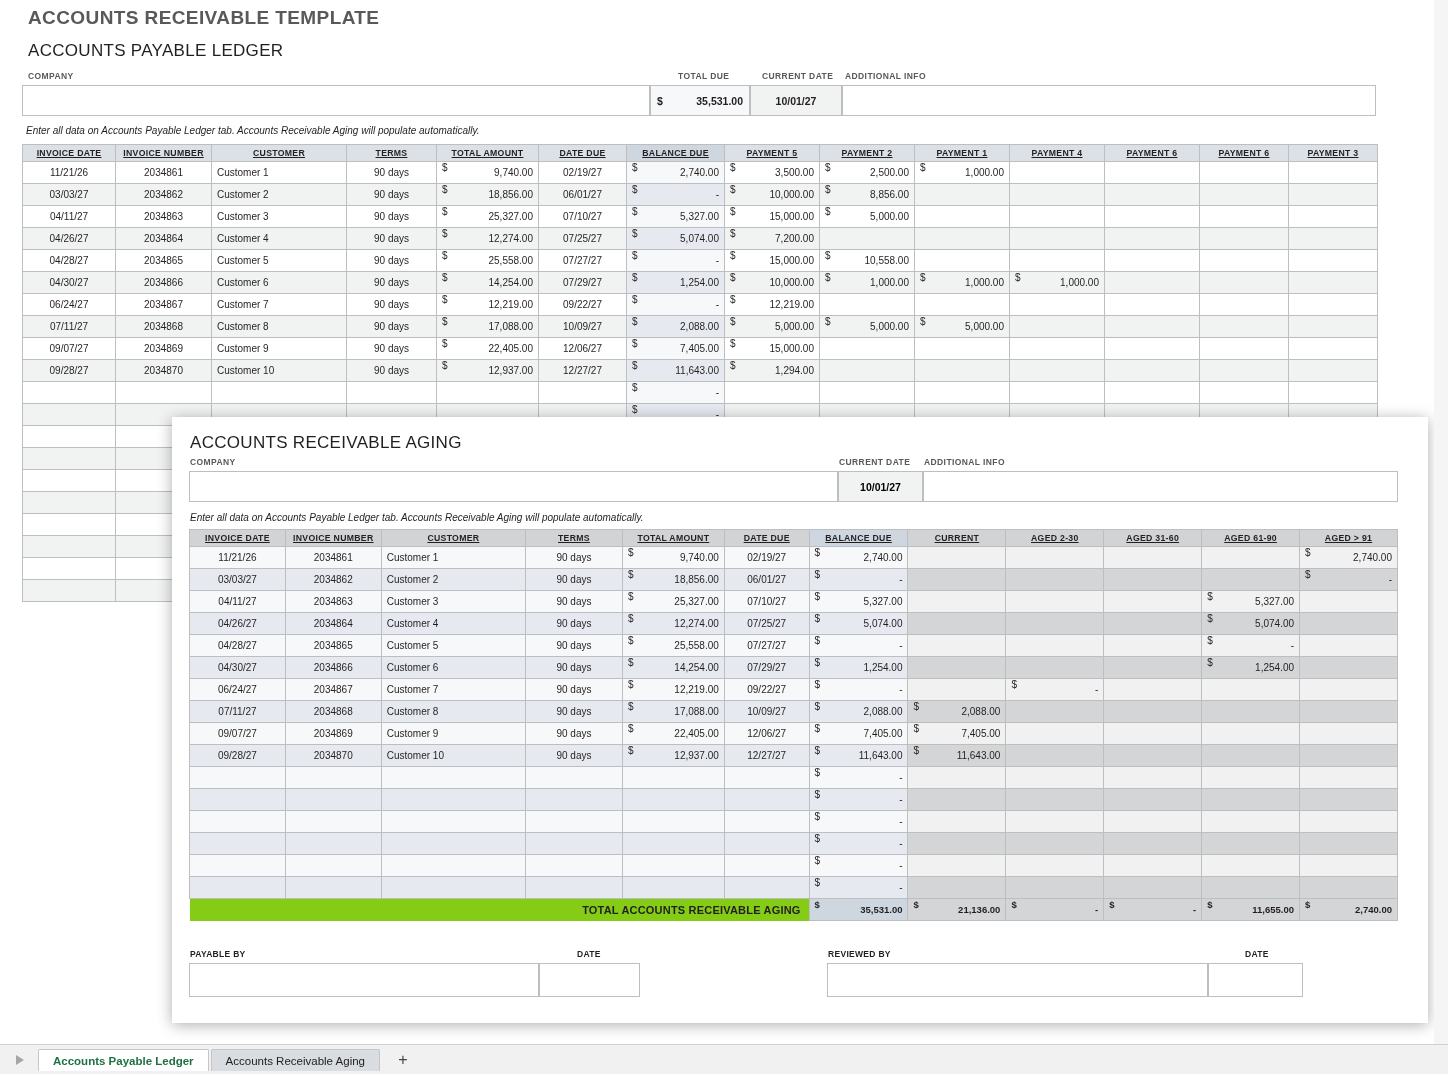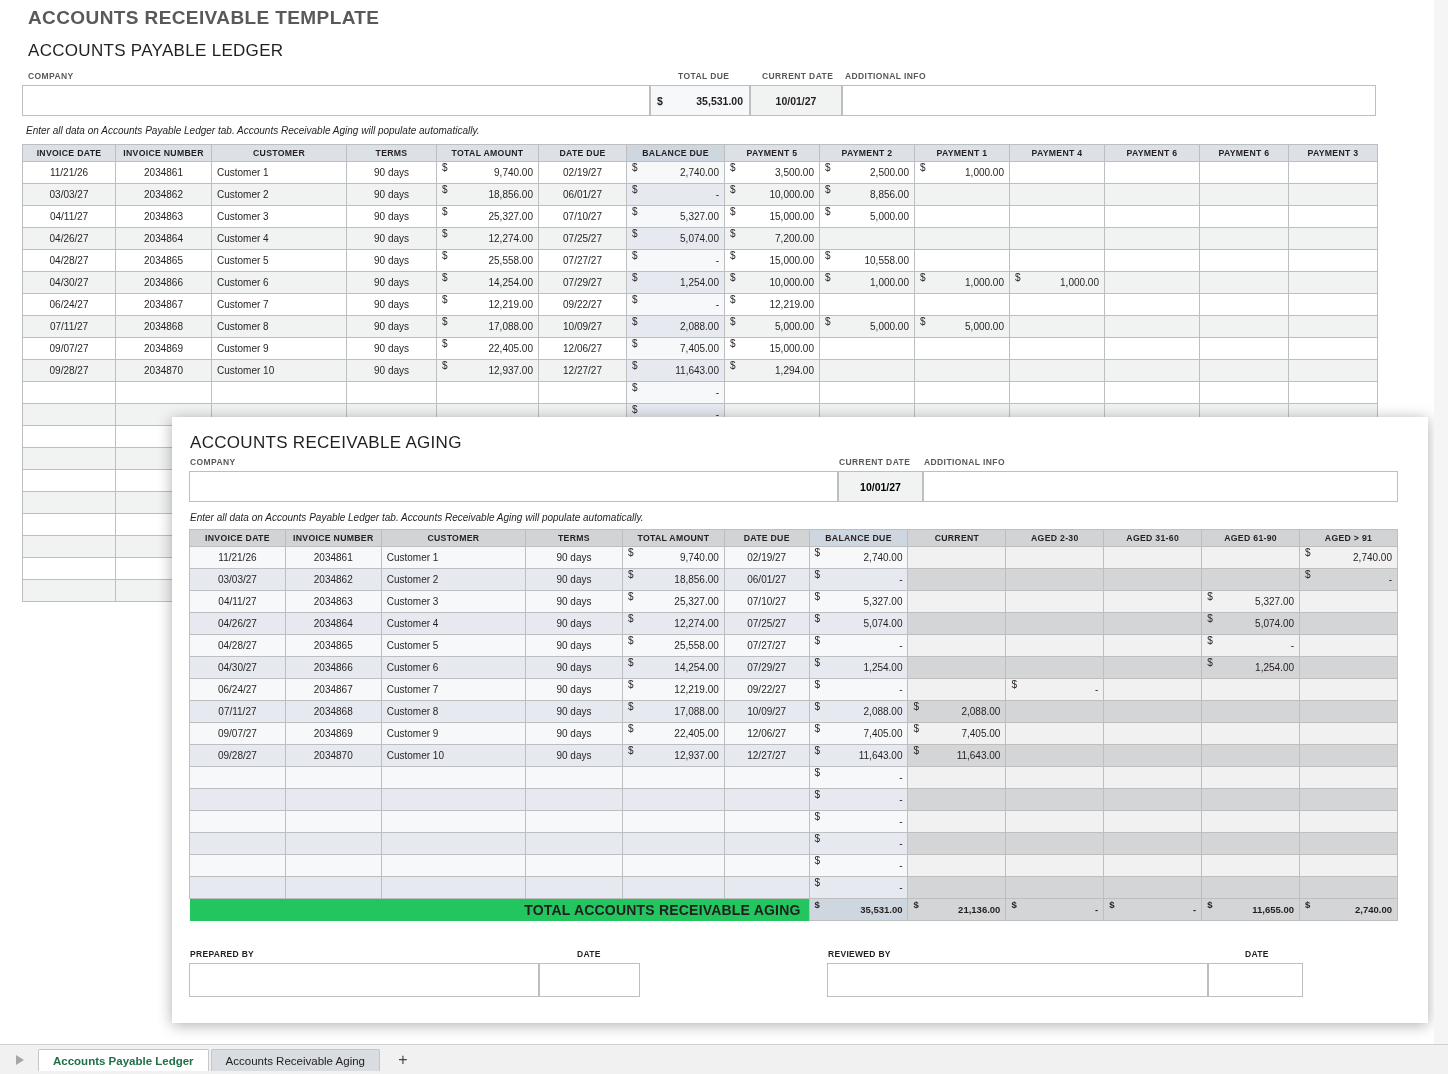--- a/index.html
+++ b/index.html
@@ -79,20 +79,21 @@
     font-weight: normal;
   }
   table.grid th {
     background: #dce1e8;
     font-size: 8.7px;
     font-weight: bold;
     letter-spacing: 0.3px;
     text-align: center;
     height: 17px;
     color: #231f20;
+    text-decoration: underline;
   }
   .c { text-align: center; }
   .l { text-align: left; }
   .money { position: relative; text-align: right; padding-right: 7px; }
   .money .cur { position: absolute; left: 5px; top: 0; }
   .bold { font-weight: bold; }
 
   #ledger {
     position: absolute; left: 22px; top: 144px;
     width: 1355px;
@@ -147,23 +148,23 @@
   #aging tbody tr.odd  td.bal { background: #f7f8f9; }
   #aging tbody tr.even td.bal { background: #e6eaf0; }
 
   #aging tfoot td {
     height: 22px;
     font-weight: bold;
     font-size: 9.5px;
     border: 1px solid #bcbec0;
   }
   #aging tfoot td.tot-label {
-    border: none; background: #22c55e;
+    border: none; background: #84cc16;
     text-align: right; padding-right: 8px;
-    font-size: 14px; letter-spacing: 0.2px;
+    font-size: 11px; letter-spacing: 0.2px;
   }
   #aging tfoot td.tot-bal { background: #ced6e0; }
   #aging tfoot td.tot-age { background: #d4d5d6; }
 
   
   .sig-lbl { position: absolute; font-size: 8.5px; font-weight: bold; letter-spacing: 0.3px; color: #231f20; }
   .sig-box { position: absolute; height: 34px; border: 1px solid #bcbec0; background: #fff; }
 
   
   #tabbar {
@@ -855,21 +856,21 @@
             <td class="money tot-bal bold"><span class="cur">$</span>35,531.00</td>
             <td class="money tot-age bold"><span class="cur">$</span>21,136.00</td>
             <td class="money tot-age bold"><span class="cur">$</span>-</td>
             <td class="money tot-age bold"><span class="cur">$</span>-</td>
             <td class="money tot-age bold"><span class="cur">$</span>11,655.00</td>
             <td class="money tot-age bold"><span class="cur">$</span>2,740.00</td>
           </tr>
         </tfoot>
     </table>
 
-    <div class="sig-lbl" style="left:18px; top:532px;">PREPARED BY</div>
+    <div class="sig-lbl" style="left:18px; top:532px;">PAYABLE BY</div>
     <div class="sig-lbl" style="left:405px; top:532px;">DATE</div>
     <div class="sig-box" style="left:17px; top:546px; width:350px;"></div>
     <div class="sig-box" style="left:367px; top:546px; width:101px;"></div>
 
     <div class="sig-lbl" style="left:656px; top:532px;">REVIEWED BY</div>
     <div class="sig-lbl" style="left:1073px; top:532px;">DATE</div>
     <div class="sig-box" style="left:655px; top:546px; width:381px;"></div>
     <div class="sig-box" style="left:1036px; top:546px; width:95px;"></div>
   </div>
 

